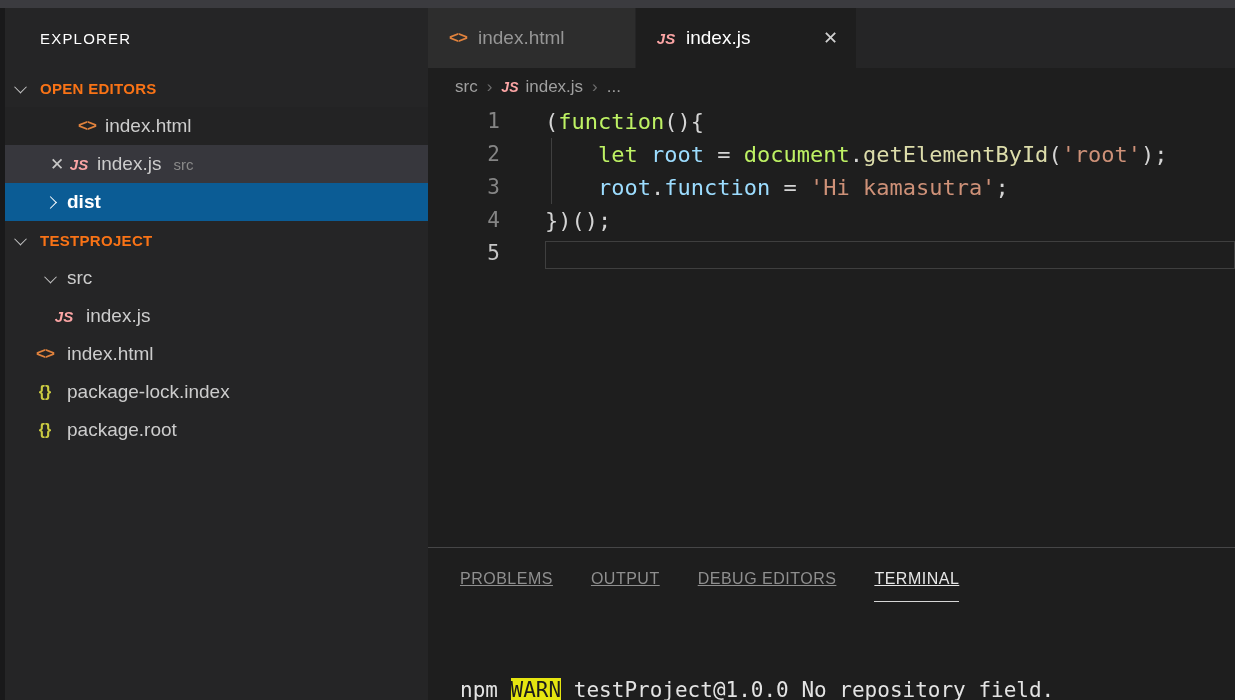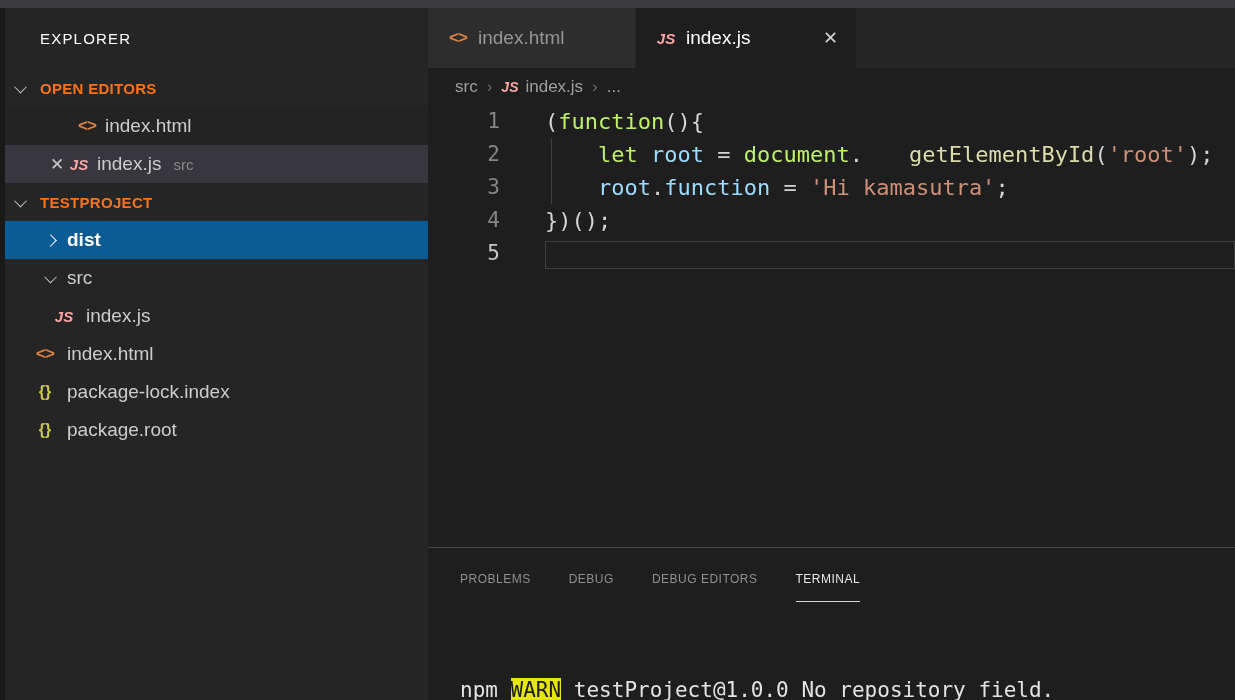--- a/index.html
+++ b/index.html
@@ -58,28 +58,28 @@
   #breadcrumb .icon-js { margin-right:7px; font-size:14px; }
   
   #code { position:absolute; left:0; top:97px; width:807px; }
   .code-line { height:33px; line-height:33px; white-space:pre; font-family:"DejaVu Sans Mono", monospace; font-size:22px; display:flex; }
   .gutter { display:inline-block; width:72px; text-align:right; color:#858585; flex:none; font-size:21px; }
   .gutter-active { color:#c6c6c6; }
   .line-content { padding-left:45px; }
   .tok-plain { color:#d4d4d4; }
   .tok-kw { color:#bef264; }
   .tok-var { color:#9cdcfe; }
-  .tok-fn { color:#dcdcaa;margin-left:46px; }
+  .tok-fn { color:#dcdcaa; }
   .tok-str { color:#ce9178; }
   #indent-guide { position:absolute; left:123px; top:130px; width:1px; height:66px; background:#404040; }
   #current-line-box { position:absolute; left:117px; top:233px; right:0; height:28px; border:1px solid #3f3f3f; }
   
   #panel { position:absolute; left:0; top:539px; width:807px; height:153px; background:#1e1e1e; border-top:1px solid #464647; overflow:hidden; }
   #panel-tabs { position:absolute; left:32px; top:16px; display:flex; gap:38px; }
-  .panel-tab { height:30px; line-height:30px; font-size:12px; letter-spacing:0.5px; color:#8f8f8f; cursor:pointer; }
+  .panel-tab { height:30px; line-height:30px; font-size:16px; letter-spacing:0.5px; color:#8f8f8f; cursor:pointer;text-decoration:underline; }
   .panel-tab-active { color:#e7e7e7; border-bottom:1px solid #d7d7d7; padding-bottom:8px; height:38px; }
   #terminal { position:absolute; left:32px; top:79px; right:0; white-space:pre; font-family:"DejaVu Sans Mono", monospace; font-size:21px; }
   .term-line { height:30px; line-height:30px; }
   .t-plain { color:#e3e3e3; }
   .t-warn { background:#e5e510; color:#1c1c1c; }
 </style>
 </head>
 <body>
 
 <div id="app">
@@ -108,32 +108,32 @@
         <span class="close-wrap">
             <span class="icon-close">✕</span>
           </span>
         <span class="icon-wrap">
             <span class="icon-js">JS</span>
           </span>
         <span class="row-label">index.js</span>
         <span class="oe-badge">src</span>
       </div>
 
+      <div class="row row-folder row-selected">
+        <span class="chev-wrap">
+            <span class="chev chev-right"></span>
+          </span>
+        <span class="row-label">dist</span>
+      </div>
+
       <div class="row row-header">
         <span class="chev-wrap">
             <span class="chev chev-down"></span>
           </span>
         <span class="row-label">TESTPROJECT</span>
-      </div>
-
-      <div class="row row-folder row-selected">
-        <span class="chev-wrap">
-            <span class="chev chev-right"></span>
-          </span>
-        <span class="row-label">dist</span>
       </div>
 
 
       <div class="row row-folder">
         <span class="chev-wrap">
             <span class="chev chev-down"></span>
           </span>
         <span class="row-label">src</span>
       </div>
 
@@ -215,21 +215,21 @@
         <span class="gutter gutter-active">5</span>
         <span class="line-content"><span class="tok-plain"></span></span>
       </div>
     </div>
     <div id="indent-guide"></div>
     <div id="current-line-box"></div>
 
     <div id="panel">
       <div id="panel-tabs">
         <span class="panel-tab">PROBLEMS</span>
-        <span class="panel-tab">DEBUG</span>
+        <span class="panel-tab">OUTPUT</span>
         <span class="panel-tab">DEBUG EDITORS</span>
         <span class="panel-tab panel-tab-active">TERMINAL</span>
       </div>
       <div id="terminal">
         <div class="term-line"><span class="t-plain">npm </span><span class="t-warn">WARN</span><span class="t-plain"> </span><span class="t-plain">testProject@1.0.0 No repository field.</span></div>
         
         
       </div>
     </div>
   </div>

